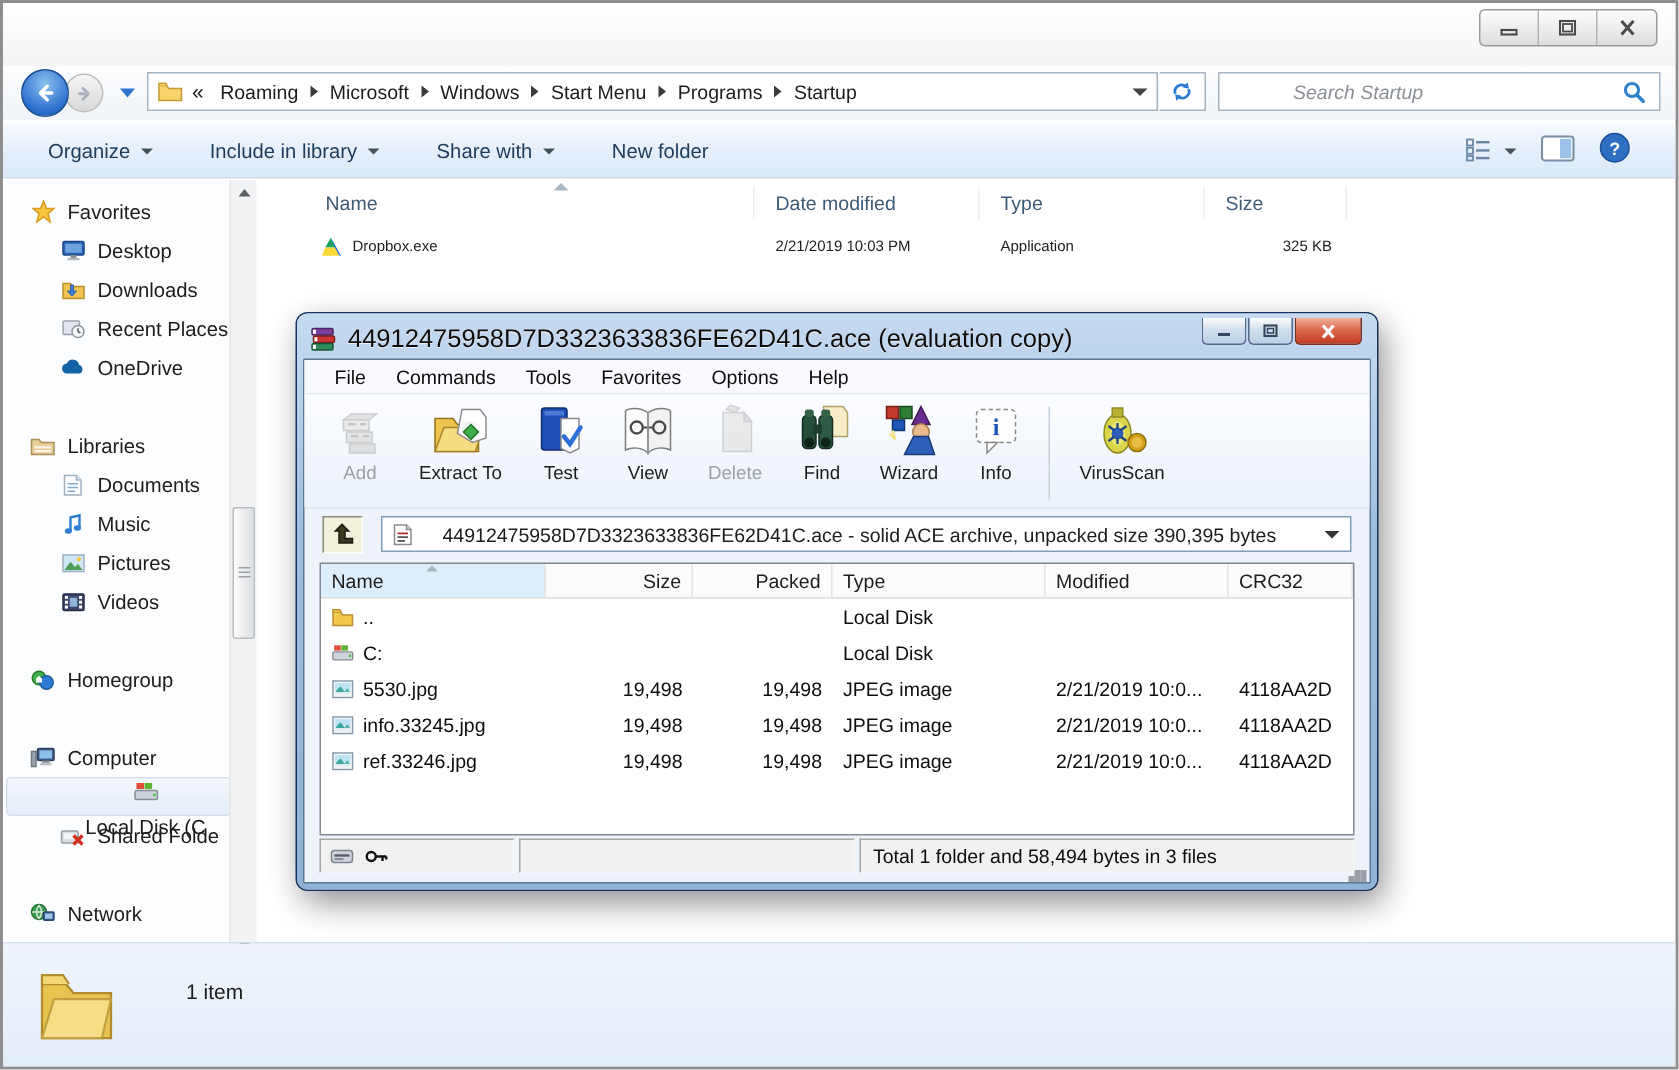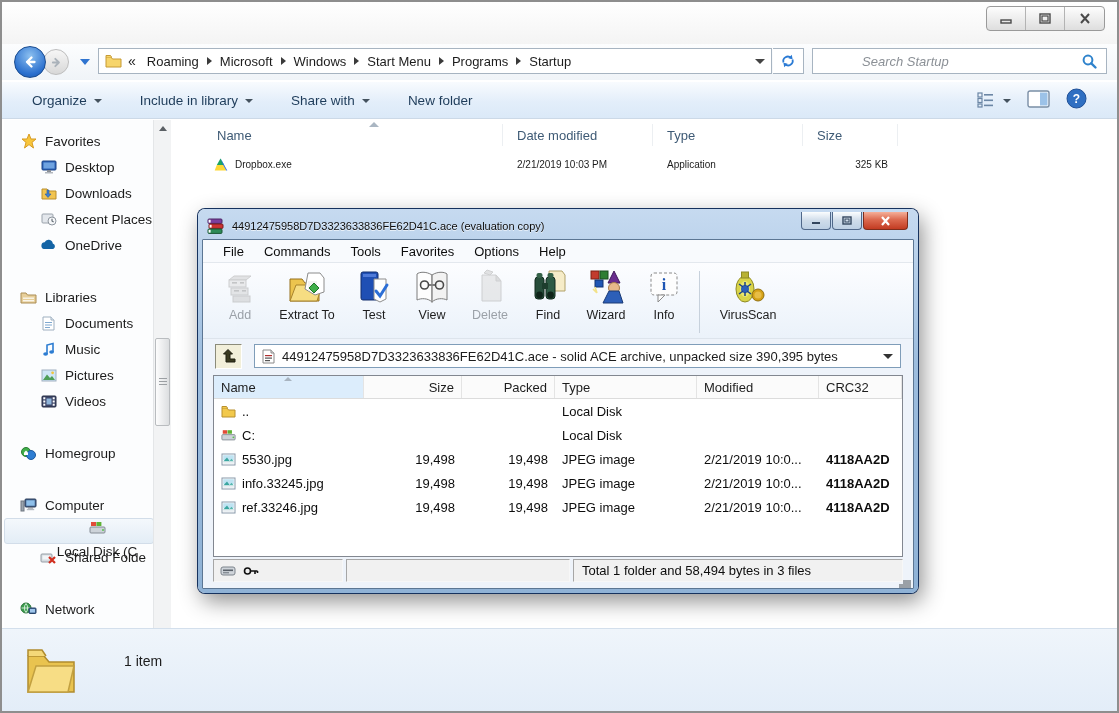--- a/index.html
+++ b/index.html
@@ -60,59 +60,59 @@
   .rc-type { flex:0 0 150px; padding-left:14px; color:#1c1c1c; }
   .rc-size { flex:0 0 95px; text-align:right; padding-right:10px; color:#1c1c1c; }
 
   .details { position:absolute; left:0; right:0; bottom:0; height:83px; background:linear-gradient(#eff5fb,#e3edf8); border-top:1px solid #d3dfec; display:flex; align-items:center; padding-left:20px; }
   .details .big-icon { margin-right:44px; }
   .details .count { font-size:14px; color:#1c1c1c; margin-top:-18px; }
 
   
   .ace { position:absolute; left:196px; top:207px; width:720px; height:384px; border-radius:7px; padding:4px;
          background:linear-gradient(#c6daf0,#9dbdde 40%, #8fb2d6); box-shadow:0 0 0 1px #16325e, 4px 8px 22px rgba(0,0,0,.45); }
-  .ace-title { height:26px; display:flex; align-items:center; gap:7px; padding:0 4px; font-size:11px; color:#0d0d0d; text-shadow:0 1px 0 rgba(255,255,255,.7); }
+  .ace-title { height:26px; display:flex; align-items:center; gap:7px; padding:0 4px; font-size:17px; color:#0d0d0d; text-shadow:0 1px 0 rgba(255,255,255,.7); }
   .ace-btns { position:absolute; top:3px; right:10px; display:flex; gap:1px; }
   .ace-btn { height:18px; border:1px solid #50688a; border-top:none; border-radius:0 0 4px 4px; display:flex; align-items:center; justify-content:center; }
   .ace-btn.mm { width:30px; background:linear-gradient(#fbfdfe,#cfdcea 50%,#bdd0e4); }
   .ace-btn.close { width:45px; background:linear-gradient(#f5b09a,#dc6a50 45%,#c23b22); border-color:#7e2d1c; }
   .ace-inner { position:absolute; left:4px; right:4px; top:30px; bottom:4px; background:#eef3fa; border:1px solid #5c7693; display:flex; flex-direction:column; border-radius:1px; }
   .ace-menu { height:23px; background:#f8fafd; border-bottom:1px solid #e3e8ee; display:flex; align-items:center; padding:0 10px; }
   .ace-menu .mi { padding:3px 10px; font-size:13px; color:#0d0d0d; }
   .ace-toolbar { height:76px; background:linear-gradient(#fcfdff,#ebf2fa); border-bottom:1px solid #dde4ec; display:flex; align-items:flex-start; padding:5px 8px 0; }
   .tool { min-width:58px; padding:0 5px; display:flex; flex-direction:column; align-items:center; gap:2px; font-size:12.5px; color:#1d1d1d; }
   .tool.wide { min-width:76px; }
   .tool.disabled { color:#9ba1a8; }
   .ticon { width:38px; height:38px; display:flex; align-items:center; justify-content:center; }
   .tb-sep { width:1px; height:62px; background:#c7d1dc; margin:3px 10px 0 6px; }
 
   .ace-addr { height:34px; display:flex; align-items:center; gap:12px; padding:4px 12px; }
   .up-btn { width:27px; height:25px; background:#f2efda; border:1px solid; border-color:#8b8b7a #ffffff #ffffff #8b8b7a; display:flex; align-items:center; justify-content:center; }
-  .addr-combo { flex:1; height:24px; background:#fff; border:1px solid #7f9db9; display:flex; align-items:center; gap:7px; padding:0 7px; font-size:13px; }
+  .addr-combo { flex:1; height:24px; background:#fff; border:1px solid #7f9db9; display:flex; align-items:center; gap:20px; padding:0 7px; font-size:13px; }
   .addr-text { flex:1; white-space:nowrap; overflow:hidden; }
   .combo-caret { width:0; height:0; border-left:5px solid transparent; border-right:5px solid transparent; border-top:5px solid #333; }
 
   .ace-list { flex:1; margin:2px 10px; background:#fff; border:1px solid #828790; display:flex; flex-direction:column; overflow:hidden; }
   .al-head { display:flex; height:23px; background:#fbfbfb; border-bottom:1px solid #dcdcdc; font-size:13px; color:#1d1d1d; }
   .al-head .ah { border-right:1px solid #e4e4e4; display:flex; align-items:center; padding:0 7px; position:relative; }
   .ah-name { flex:0 0 150px; background:#dcedfc; }
   .ah-size { flex:0 0 98px; justify-content:flex-end; }
   .ah-packed { flex:0 0 93px; justify-content:flex-end; }
   .ah-type { flex:0 0 142px; }
   .ah-mod { flex:0 0 122px; }
   .ah-crc { flex:1; }
   .al-sort { position:absolute; top:1px; left:70px; width:0; height:0; border-left:4px solid transparent; border-right:4px solid transparent; border-bottom:4px solid #a8b4c0; }
   .al-row { display:flex; height:24px; align-items:center; font-size:13px; color:#0d0d0d; }
   .al-row .cell { padding:0 7px; white-space:nowrap; overflow:hidden; }
   .c-name { flex:0 0 150px; display:flex; align-items:center; gap:6px; }
   .c-size { flex:0 0 98px; text-align:right; }
   .c-packed { flex:0 0 93px; text-align:right; }
   .c-type { flex:0 0 142px; }
   .c-mod { flex:0 0 122px; }
-  .c-crc { flex:1;font-weight:bold; }
+  .c-crc { flex:1; }
 
   .ace-status { height:23px; margin:0 10px 6px; display:flex; gap:3px; font-size:13px; position:relative; }
   .st-cell { border:1px solid; border-color:#a6a6a6 #f7f7f7 #f7f7f7 #a6a6a6; background:#f1f1f1; display:flex; align-items:center; }
   .st-icons { flex:0 0 130px; gap:7px; padding-left:6px; }
   .st-mid { flex:1 1 auto; }
   .st-total { flex:0 0 330px; padding-left:8px; color:#0d0d0d; }
   .st-gripper { position:absolute; right:-4px; bottom:-2px; width:4px; height:4px; background:#9aa0a6; box-shadow:-4px 4px 0 #9aa0a6, 4px -4px 0 transparent, 0 4px 0 #9aa0a6, 4px 0 0 #9aa0a6, 4px 4px 0 #9aa0a6; }
 </style>
 </head>
 <body>

